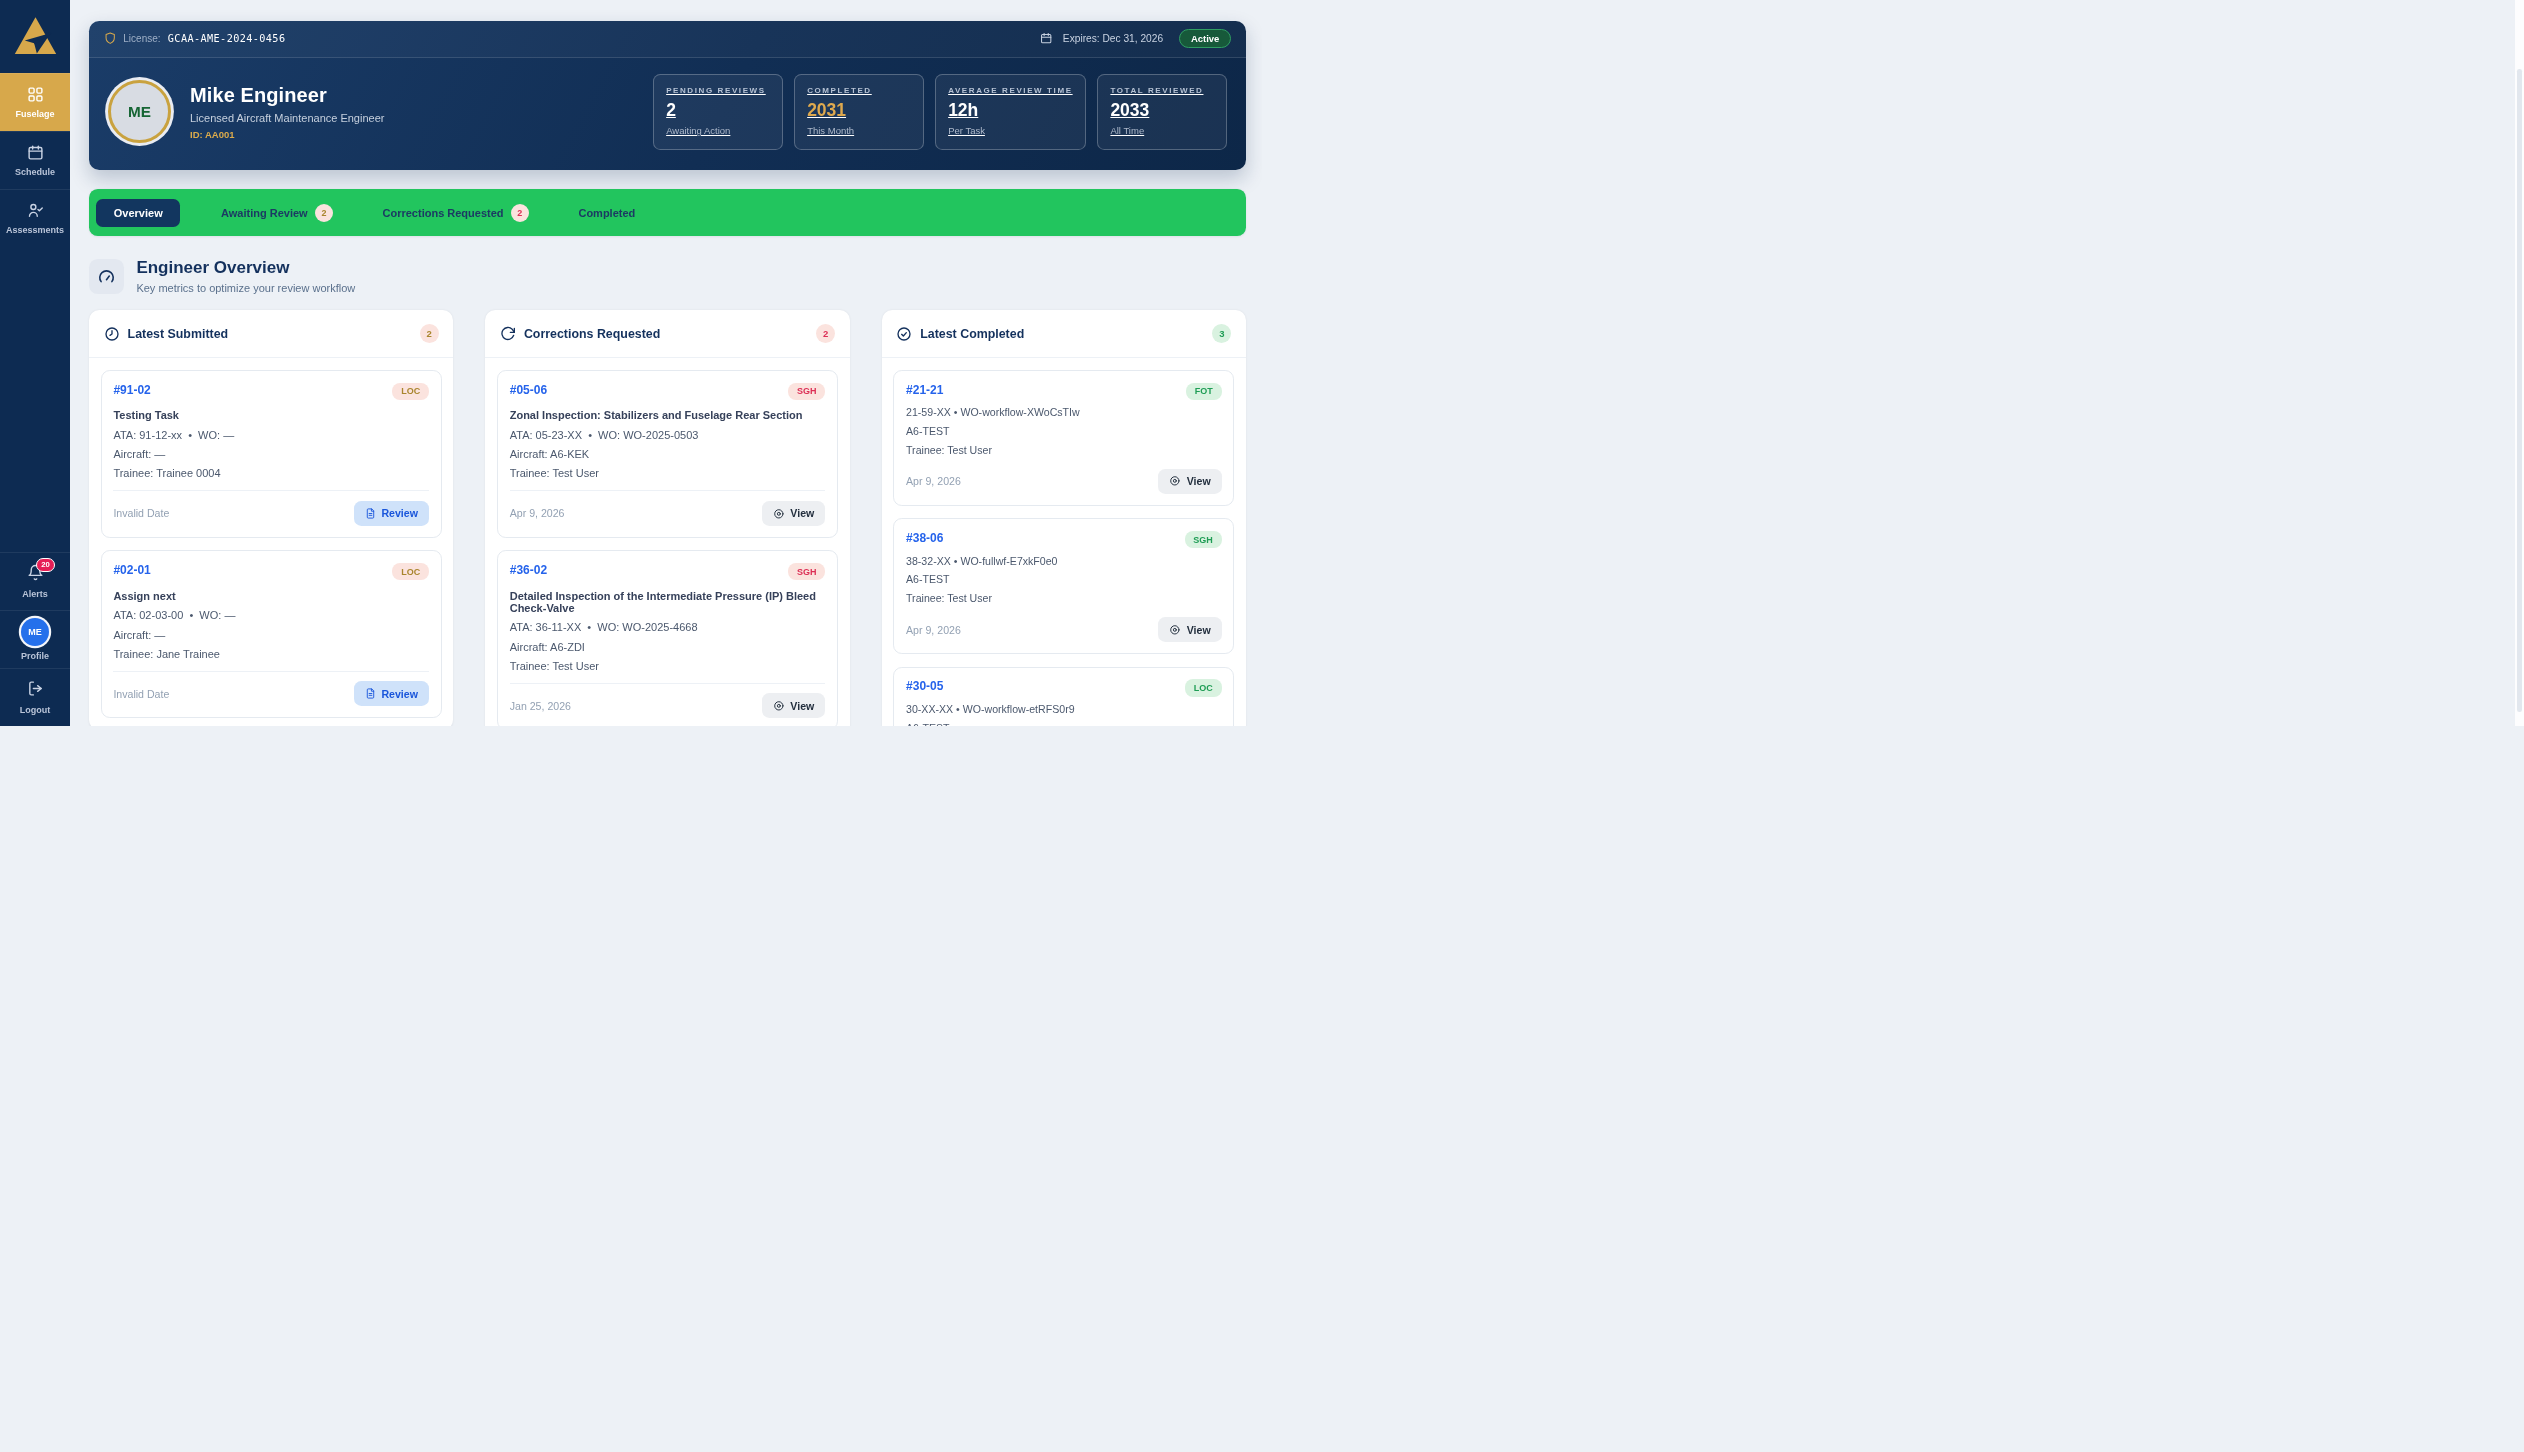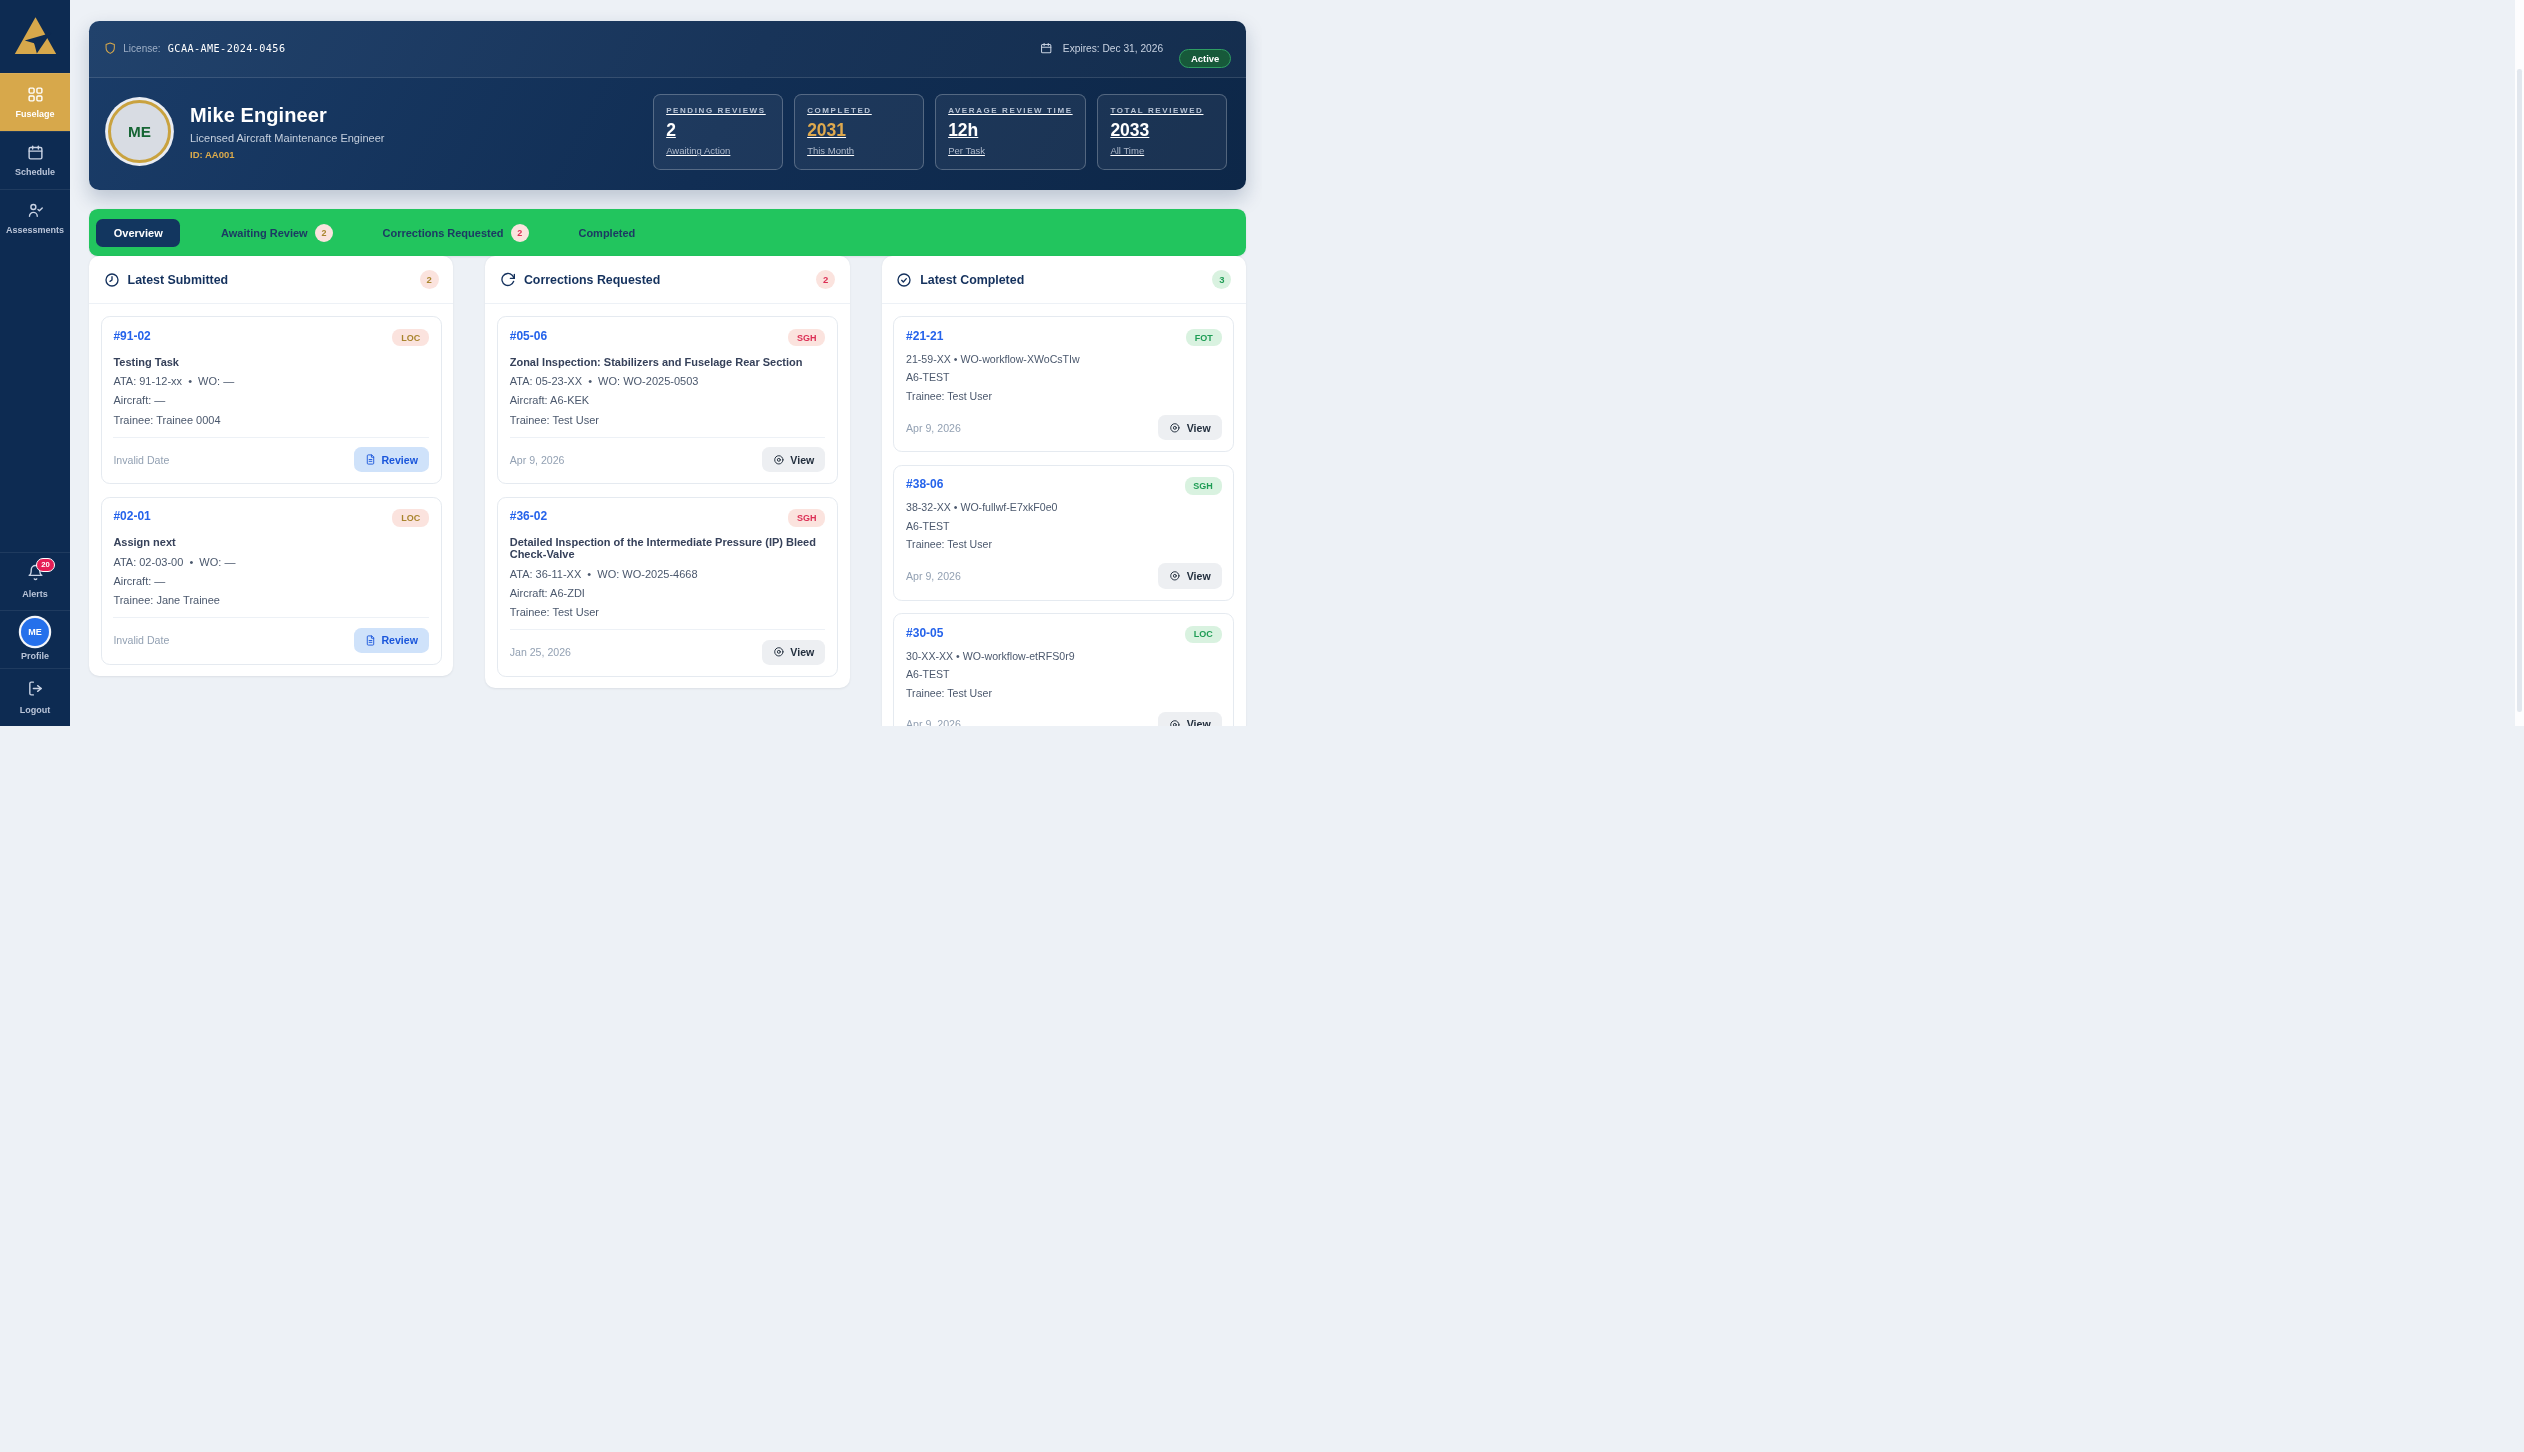--- a/index.html
+++ b/index.html
@@ -30,21 +30,21 @@
   .hero { background:linear-gradient(118deg,#1a3c68 0%, #112e54 55%, #0d2748 100%); border-radius:10.2px; color:#fff;
     box-shadow:0 8.8px 19px rgba(13,43,82,0.22); }
   .license-bar { display:flex; align-items:center; padding:8.8px 14.6px; border-bottom:0.7px solid rgba(255,255,255,0.12);
     background:rgba(255,255,255,0.03); border-radius:10.2px 10.2px 0 0; }
   .license-left { display:flex; align-items:center; gap:7.3px; }
   .license-label { color:#9fb0c7; font-size:10px; }
   .license-value { color:#fff; font-size:10.2px; font-family:"DejaVu Sans Mono", monospace; letter-spacing:0.4px; }
   .license-right { margin-left:auto; display:flex; align-items:center; gap:10px; }
   .expires { color:#c8d2e1; font-size:10.2px; }
   .pill-active { margin-left:5.8px; background:#17593a; border:0.7px solid #2f9e62; color:#fff; font-size:9.5px;
-    padding:2.9px 11px; border-radius:730px; font-weight:600;margin-top:20px; }
+    padding:2.9px 11px; border-radius:730px; font-weight:600; }
   .hero-body { display:flex; align-items:center; gap:19px; padding:16px 19px 20.5px; }
   .avatar-lg { width:63px; height:63px; border-radius:50%; background:#d8dce3; border:3.7px solid #c9a23f;
     box-shadow:0 0 0 2.9px rgba(244,246,250,0.95); display:grid; place-items:center; color:#166534;
     font-size:15.3px; font-weight:700; flex-shrink:0; }
   .hero-name { font-size:20px; font-weight:800; letter-spacing:0.1px; }
   .hero-role { font-size:11px; color:#c6d0de; margin-top:5.1px; }
   .hero-id { font-size:9.5px; color:#dcab4b; margin-top:5.1px; font-weight:700; }
   .hero-stats { margin-left:auto; display:flex; gap:11px;text-decoration:underline; }
   .stat-card { min-width:130px; background:rgba(255,255,255,0.055); border:0.7px solid rgba(255,255,255,0.25);
     border-radius:7.3px; padding:11px 12.4px 12.4px; }
@@ -277,20 +277,31 @@
       <div class="tab">
     <span>Corrections Requested</span>
     <span class="tab-badge red">2</span>
   </div>
       <div class="tab">
     <span>Completed</span>
 
   </div>
     </div>
 
+  <div class="section-head">
+    <div class="section-icon">
+      <svg width="19" height="19" fill="none" stroke="#14315d" viewBox="0 0 26 26">
+          <use href="#i-gauge"></use>
+        </svg>
+    </div>
+    <div>
+      <div class="section-title">Engineer Overview</div>
+      <div class="section-sub">Key metrics to optimize your review workflow</div>
+    </div>
+  </div>
 
   <div class="columns" id="cols">
       <section class="col">
     <div class="col-head">
       <svg width="16" height="16" fill="none" viewBox="0 0 22 22">
             <use href="#i-clock"></use>
           </svg>
       <span class="col-title">Latest Submitted</span>
       <span class="col-count pink-gold">2</span>
     </div>

